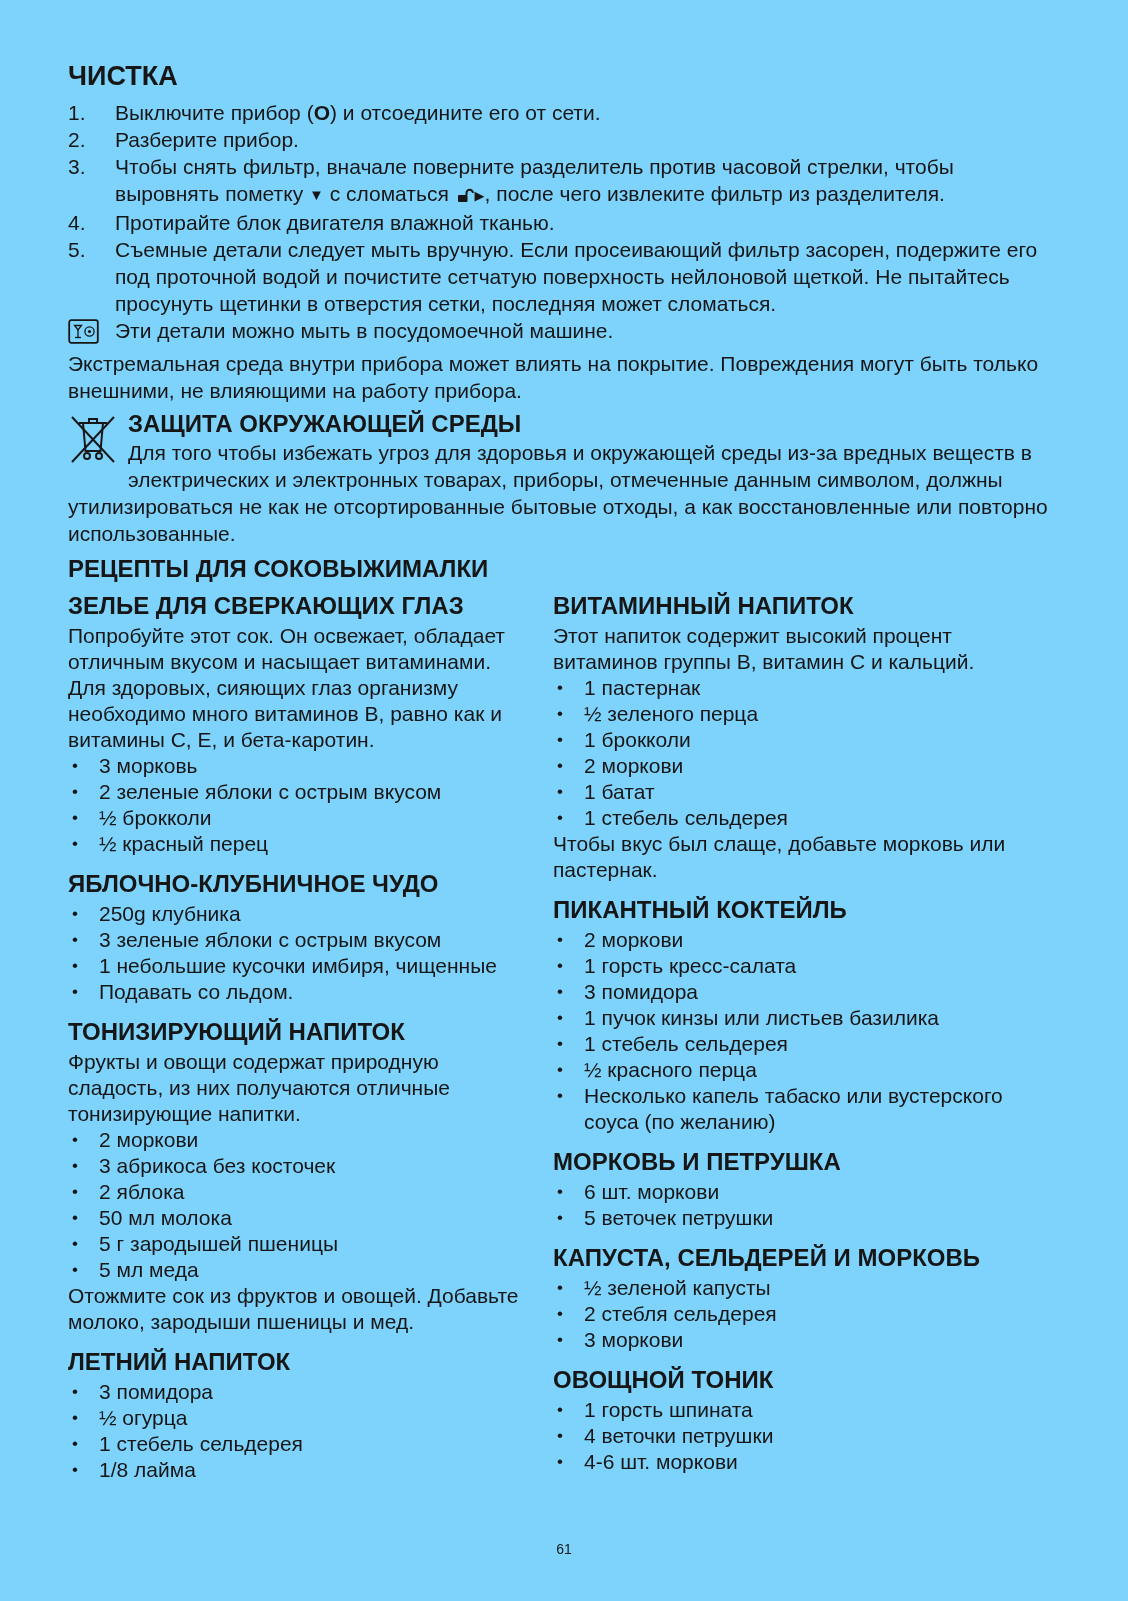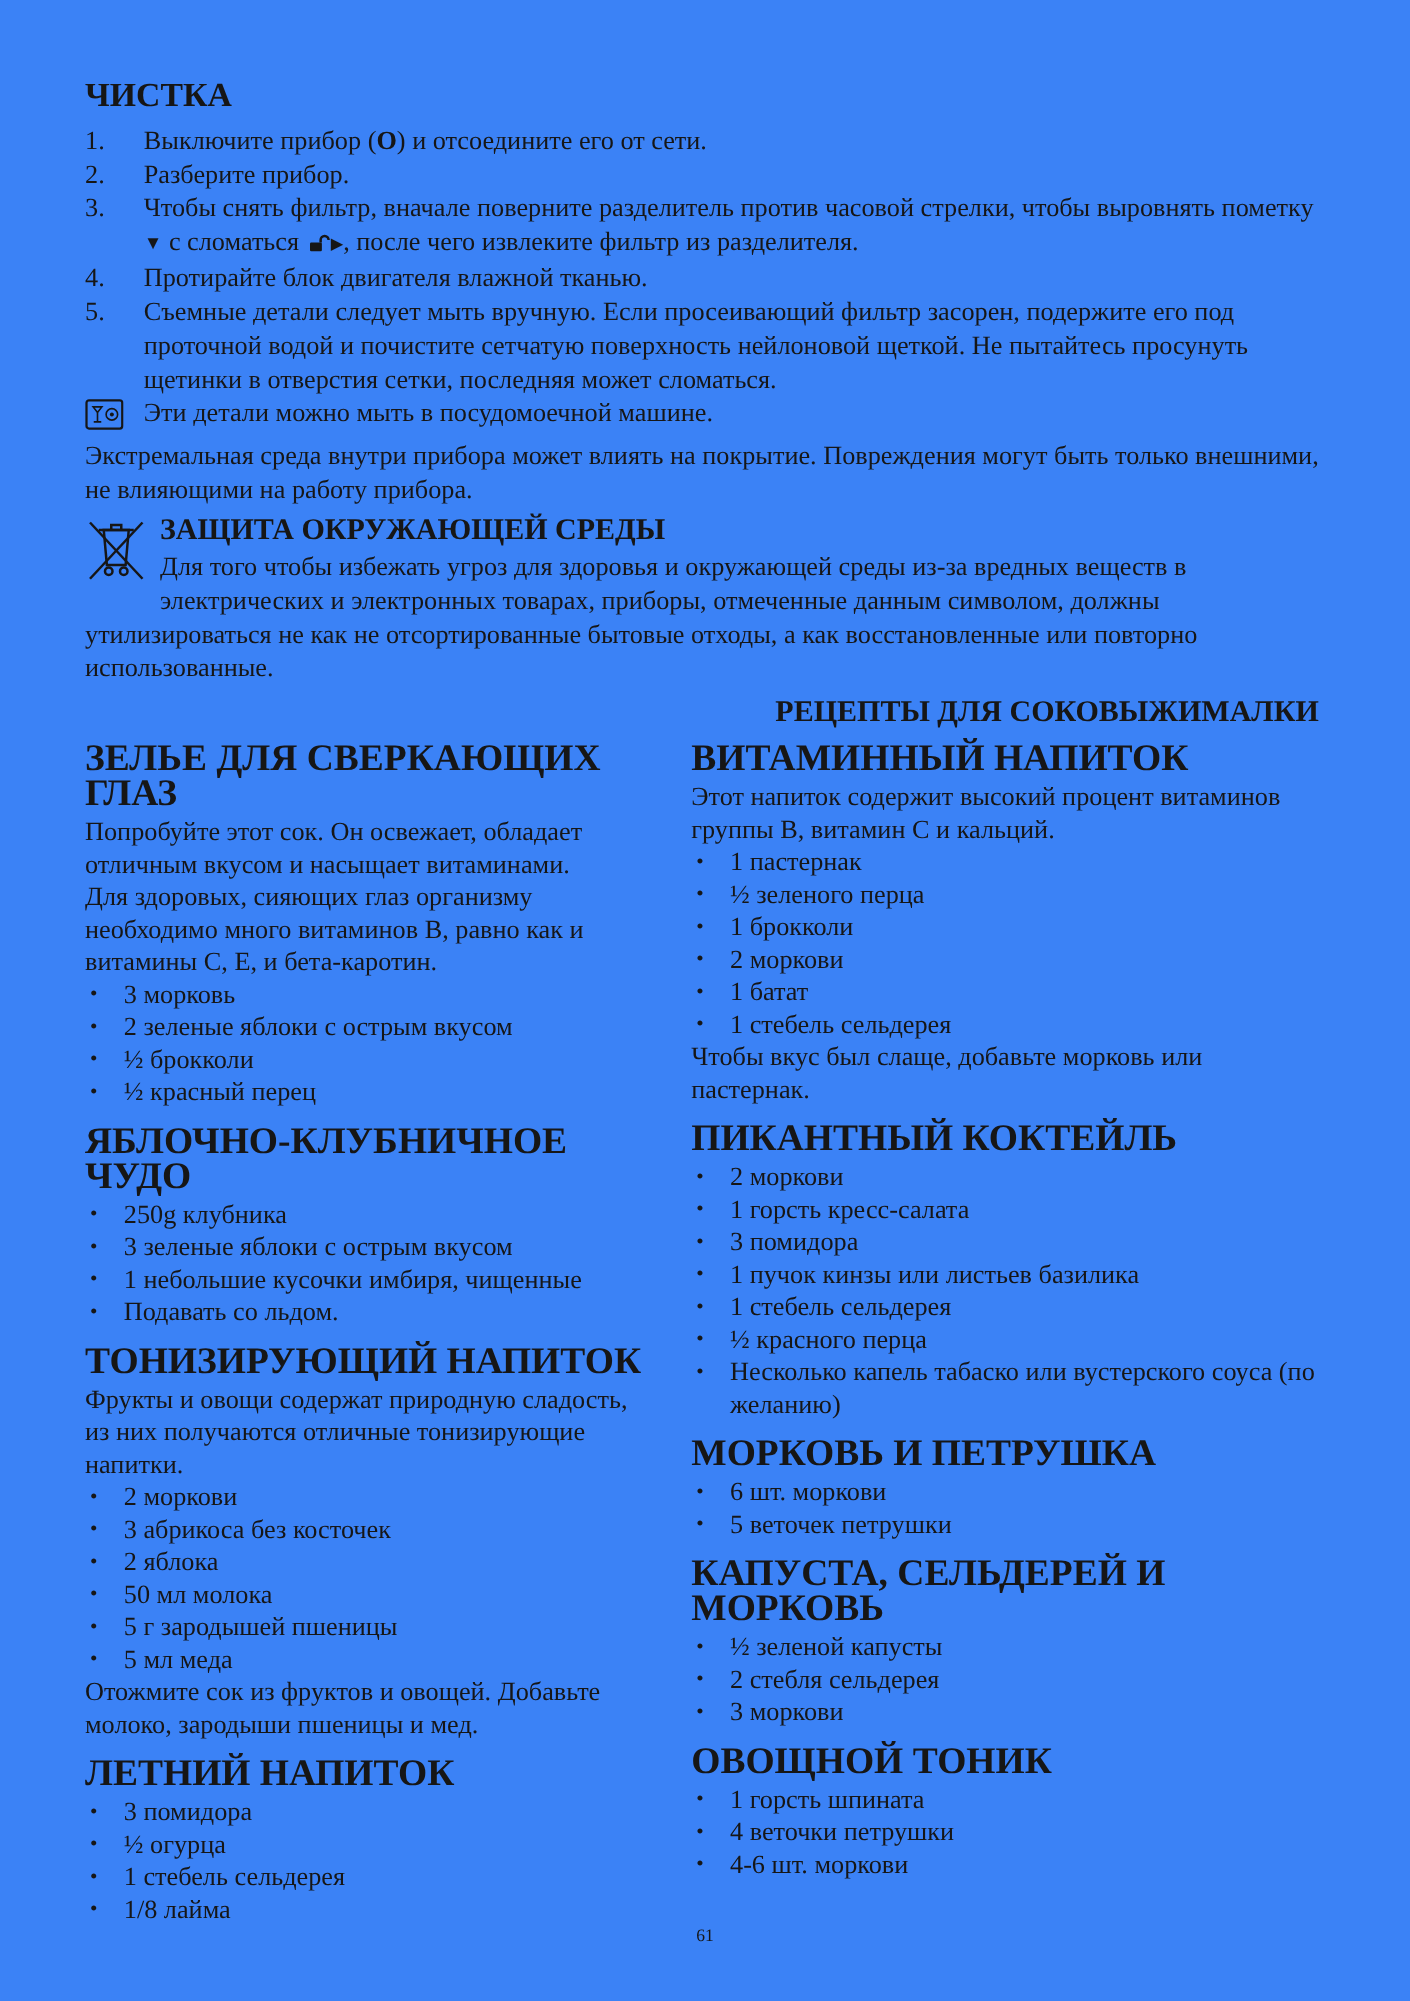--- a/index.html
+++ b/index.html
@@ -1,51 +1,51 @@
 <!DOCTYPE html>
 <html><head>
 <meta charset="utf-8">
 <style>
   html,body{margin:0;padding:0;background:#e8e8e8;}
   .page{
     position:relative;
     width:1128px;height:1601px;
     margin:0 auto;
-    background:#3b82f6;
+    background:#7dd3fc;
     box-sizing:border-box;
     padding:60px 73px 0 68px;
-    font-family:Liberation Serif, serif;
+    font-family:Liberation Sans, sans-serif;
     font-size:21px;line-height:27px;
     color:#161616;
     overflow:hidden;
   }
   b{font-weight:bold;}
   
   .title-main{font-size:27px;line-height:32px;font-weight:bold;margin:0 0 7px 0;}
   .nrow{display:flex;align-items:flex-start;}
   .nnum{flex:none;width:47px;}
   .ntext{flex:1;}
   .icon-cell{padding-top:2px;}
   .tri{font-size:15px;display:inline-block;vertical-align:1px;}
   .tri-sm{font-size:13px;display:inline-block;vertical-align:1px;}
   .lockwrap{display:inline-block;vertical-align:-2px;margin:0 1px 0 2px;}
   .para{margin:0;}
   
   .env{margin-top:4px;}
   .weee{float:left;width:50px;height:58px;margin:2px 10px 0 0;}
   .env-title{font-size:24px;line-height:31px;font-weight:bold;margin:0;}
   
-  .recipes-h{text-align:right;font-weight:bold;font-size:24px;line-height:32px;margin:6px 0 4px 0;}
+  .recipes-h{text-align:left;font-weight:bold;font-size:24px;line-height:32px;margin:6px 0 4px 0;}
   .cols{display:flex;gap:27px;}
   .col-left{flex:none;width:458px;}
   .col-right{flex:1;min-width:0;}
   .col-left,.col-right{font-size:21px;line-height:26px;}
   .recipe{margin-top:13px;}
   .recipe:first-child{margin-top:3px;}
-  .rtitle{font-weight:bold;font-size:30px;line-height:28px;margin:0 0 3px 0;}
+  .rtitle{font-weight:bold;font-size:24px;line-height:28px;margin:0 0 3px 0;}
   .rpara{margin:0;}
   .brow{display:flex;align-items:flex-start;}
   .bdot{flex:none;width:27px;padding-left:4px;font-size:17px;line-height:26px;}
   .btext{flex:1;min-width:0;}
   .footer{
     position:absolute;left:0;top:1536px;width:100%;
     text-align:center;font-size:14px;
   }
   svg{display:block;}
   .inline-svg svg{display:inline-block;}

